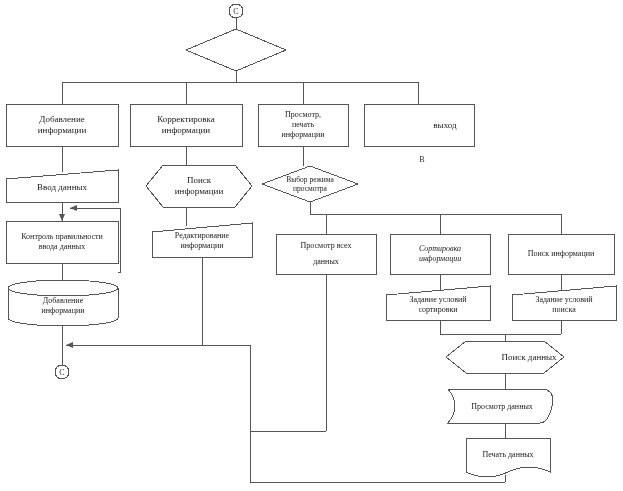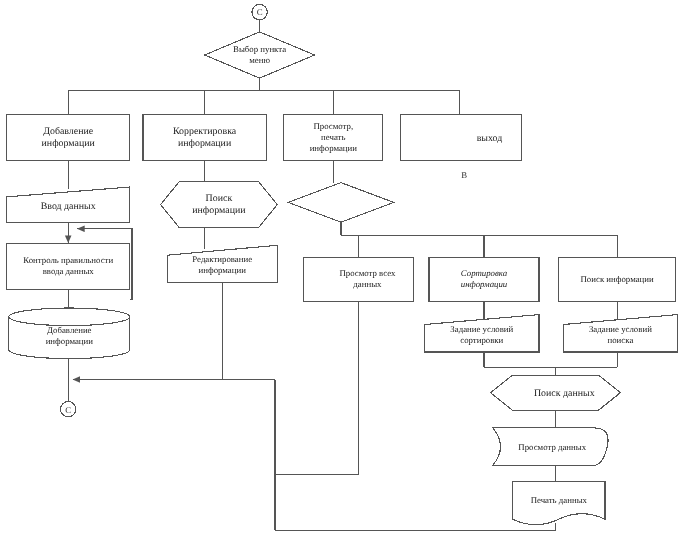--- a/index.html
+++ b/index.html
@@ -118,56 +118,56 @@
       <path d="M466,438 L550,438 L550,472 Q529,462 508,472 Q487,482 466,472 Z" fill="#ffffff"></path>
 
       <line x1="250" y1="431" x2="326" y2="431"></line>
 
       <line x1="505" y1="475" x2="505" y2="482"></line>
       <line x1="250" y1="482" x2="505" y2="482"></line>
 
     </g>
   </svg>
 
-  <div class="shape-text" style="left:186px;top:32px;width:100px;height:36px;font-size:8px;line-height:10px;">Выбор пункта
-меню</div>
 
   <div class="shape-text" style="left:6px;top:104px;width:112px;height:42px;">Добавление
 информации</div>
   <div class="shape-text" style="left:130px;top:104px;width:112px;height:42px;">Корректировка
 информации</div>
   <div class="shape-text" style="left:258px;top:104px;width:90px;height:42px;font-size:8px;line-height:10px;">Просмотр,
 печать
 информации</div>
   <div class="shape-text" style="left:364px;top:104px;width:110px;height:42px;padding-left:26px;">выход</div>
 
   <div class="shape-text" style="left:6px;top:172px;width:112px;height:30px;">Ввод данных</div>
   <div class="shape-text" style="left:148px;top:166px;width:102px;height:40px;">Поиск
 информации</div>
+  <div class="shape-text" style="left:264px;top:169px;width:92px;height:30px;font-size:7.5px;line-height:9px;">Выбор режима
+просмотра</div>
 
   <div class="shape-text" style="left:4px;top:221px;width:116px;height:42px;font-size:8px;line-height:10px;">Контроль правильности
 ввода данных</div>
   <div class="shape-text" style="left:152px;top:226px;width:100px;height:30px;font-size:8px;line-height:10px;">Редактирование
 информации</div>
 
-  <div class="shape-text" style="left:276px;top:234px;width:100px;height:40px;font-size:8px;line-height:10px;margin-left:8px;">Просмотр всех
+  <div class="shape-text" style="left:276px;top:234px;width:100px;height:40px;font-size:8px;line-height:16px;">Просмотр всех
 данных</div>
   <div class="shape-text" style="left:390px;top:234px;width:100px;height:40px;font-size:8px;line-height:10px;font-style:italic;">Сортировка
 информации</div>
   <div class="shape-text" style="left:508px;top:234px;width:106px;height:40px;font-size:8px;line-height:10px;">Поиск информации</div>
 
   <div class="shape-text" style="left:8px;top:290px;width:110px;height:32px;font-size:8px;line-height:10px;">Добавление
 информации</div>
 
   <div class="shape-text" style="left:386px;top:290px;width:104px;height:30px;font-size:8px;line-height:10px;">Задание условий
 сортировки</div>
   <div class="shape-text" style="left:512px;top:290px;width:104px;height:30px;font-size:8px;line-height:10px;">Задание условий
 поиска</div>
 
-  <div class="shape-text" style="left:454px;top:341px;width:118px;height:32px;">Поиск данных</div>
+  <div class="shape-text" style="left:470px;top:341px;width:118px;height:32px;">Поиск данных</div>
   <div class="shape-text" style="left:452px;top:392px;width:100px;height:28px;font-size:8px;">Просмотр данных</div>
   <div class="shape-text" style="left:466px;top:440px;width:84px;height:28px;font-size:8px;">Печать данных</div>
 
   <div class="conn-text" style="left:229px;top:4px;width:14px;height:14px;">C</div>
   <div class="conn-text" style="left:415px;top:152px;width:14px;height:14px;">B</div>
   <div class="conn-text" style="left:55px;top:365px;width:14px;height:14px;">C</div>
 
 </div>
 
 </body></html>

